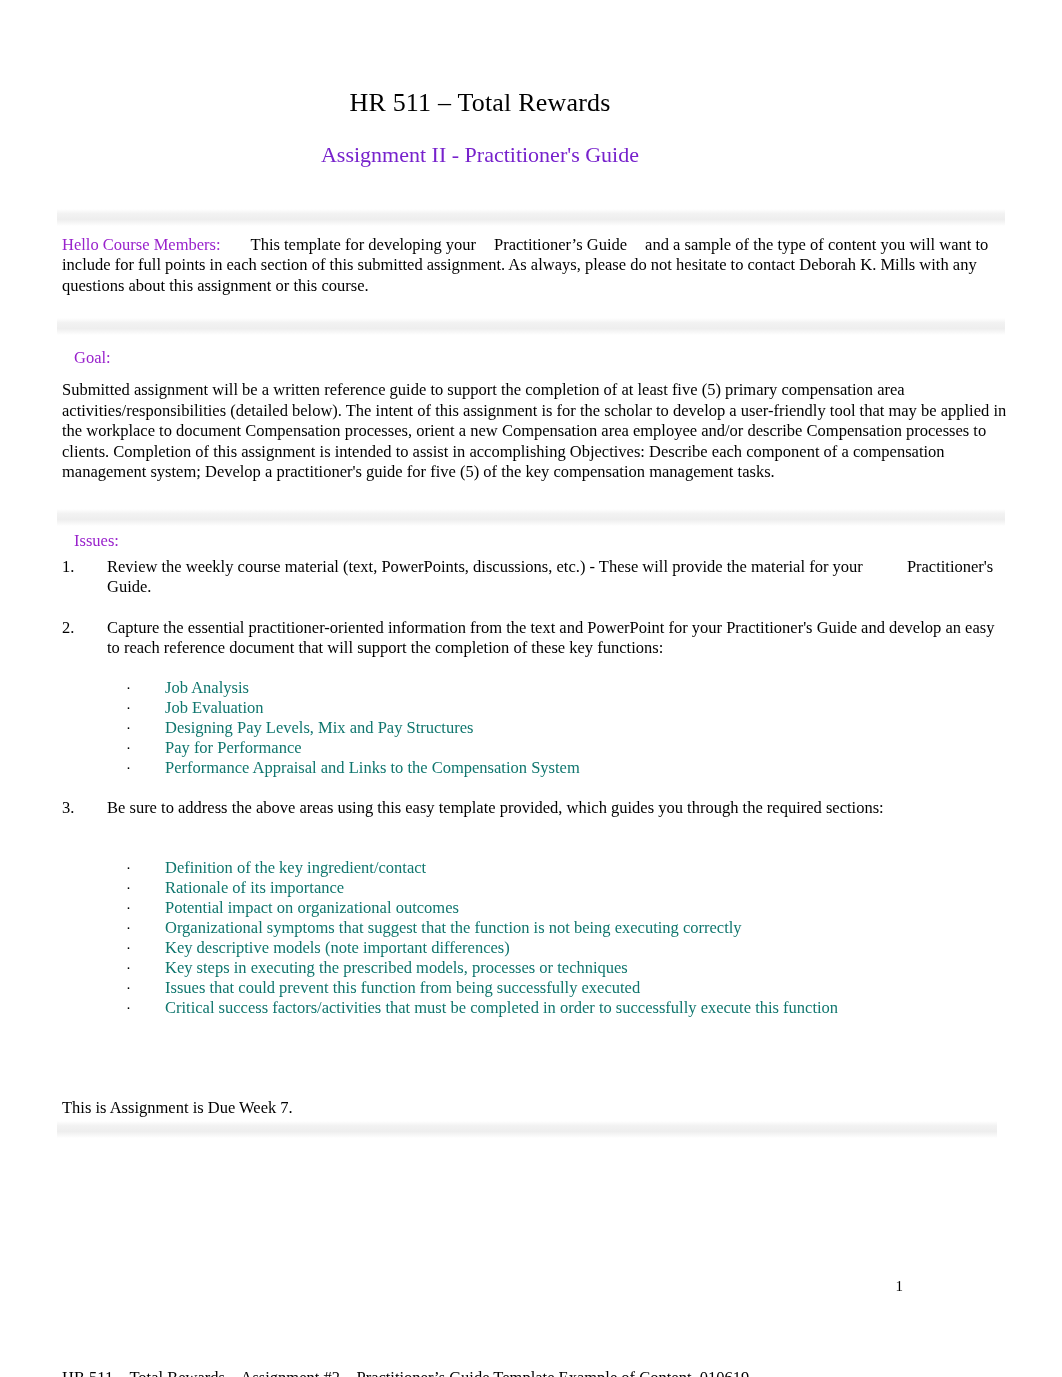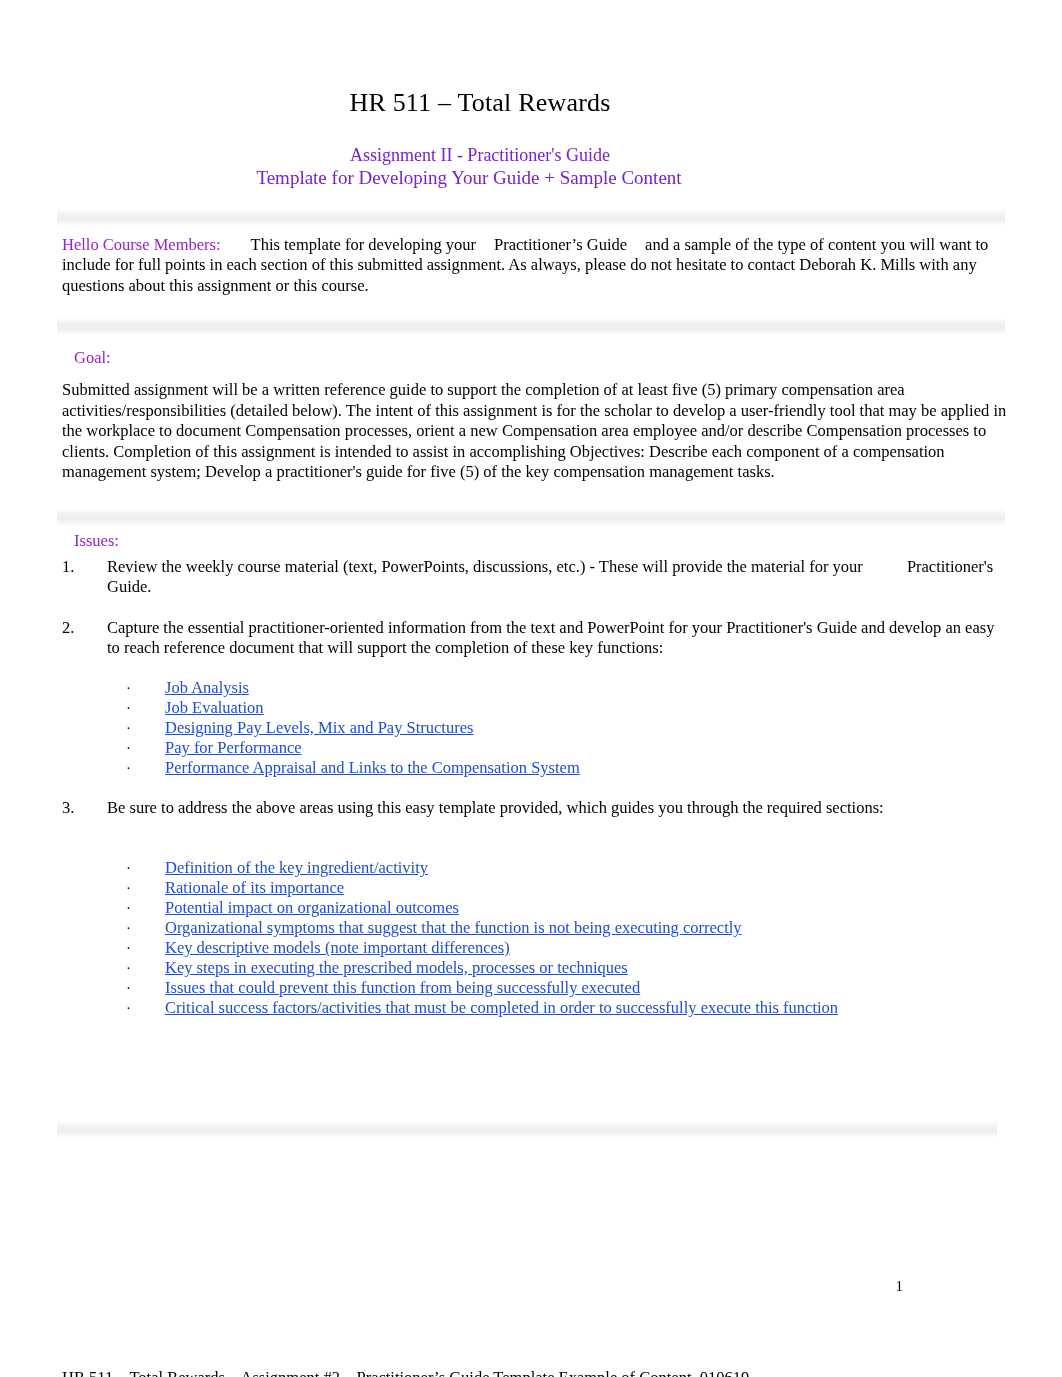--- a/index.html
+++ b/index.html
@@ -35,21 +35,21 @@
     color: #000000;
   }
   .doc-subtitle {
     font-size: 17px;
     line-height: 24px;
     margin-top: 4px;
     color: #000000;
   }
   .assignment-title {
     margin-top: 26px;
-    font-size: 18px;
+    font-size: 22px;
     line-height: 22px;
     color: #7722cc;
   }
   .assignment-subtitle {
     font-size: 19px;
     line-height: 22px;
     color: #7722cc;
     margin-top: 1px;
     padding-right: 22px;
   }
@@ -129,24 +129,23 @@
     height: 20px;
     align-items: baseline;
   }
   .bullet-mark {
     width: 39px;
     flex: 0 0 39px;
     color: #000000;
     font-size: 15px;
   }
   .bullet-text {
-    color: #1d4ed8;
+    color: #0f766e;
     flex: 1 1 auto;
     white-space: nowrap;
-    text-decoration: underline;
   }
 
   
   .page-number {
     position: absolute;
     right: 57px;
     top: 1277px;
     font-size: 15px;
     line-height: 18px;
     color: #000000;
@@ -162,21 +161,20 @@
   }
 </style>
 </head>
 <body>
 
 <div class="page">
 
   <div class="title-block">
     <div class="doc-title">HR 511 – Total Rewards</div>
     <div class="assignment-title">Assignment II - Practitioner's Guide</div>
-    <div class="assignment-subtitle">Template for Developing Your Guide + Sample Content</div>
   </div>
 
   <div class="band" style="top:209px;"></div>
   <div class="content" style="top:235px;">
     <p class="para"><span class="lead-label">Hello Course Members:</span><span class="gap-wide"></span><span>This template for developing your</span><span class="gap-mid"></span><span>Practitioner’s Guide</span><span class="gap-mid"></span><span>and a sample of the type of content you will want to include for full points in each section of this submitted assignment. As always, please do not hesitate to contact Deborah K. Mills with any questions about this assignment or this course.</span></p>
   </div>
 
   <div class="band" style="top:318px;"></div>
   <div class="content" style="top:336px;">
     <p class="section-label">Goal:</p>
@@ -222,21 +220,21 @@
   </div>
 
   <div class="step" style="top:798px;">
     <div class="step-num">3.</div>
     <div class="step-body">Be sure to address the above areas using this easy template provided, which guides you through the required sections:</div>
   </div>
 
   <div class="bullets" style="top:858px;">
     <div class="bullet-row">
       <span class="bullet-mark">·</span>
-      <span class="bullet-text">Definition of the key ingredient/activity</span>
+      <span class="bullet-text">Definition of the key ingredient/contact</span>
     </div>
     <div class="bullet-row">
       <span class="bullet-mark">·</span>
       <span class="bullet-text">Rationale of its importance</span>
     </div>
     <div class="bullet-row">
       <span class="bullet-mark">·</span>
       <span class="bullet-text">Potential impact on organizational outcomes</span>
     </div>
     <div class="bullet-row">
@@ -254,18 +252,21 @@
     <div class="bullet-row">
       <span class="bullet-mark">·</span>
       <span class="bullet-text">Issues that could prevent this function from being successfully executed</span>
     </div>
     <div class="bullet-row">
       <span class="bullet-mark">·</span>
       <span class="bullet-text">Critical success factors/activities that must be completed in order to successfully execute this function</span>
     </div>
   </div>
 
+  <div class="content" style="top:1098px;">
+    <p class="para">This is Assignment is Due Week 7.</p>
+  </div>
   <div class="band short" style="top:1121px;"></div>
 
   <div class="page-number">1</div>
   <div class="footer-text">HR 511 – Total Rewards – Assignment #2 – Practitioner’s Guide Template Example of Content_010619</div>
 
 </div>
 
 </body></html>

